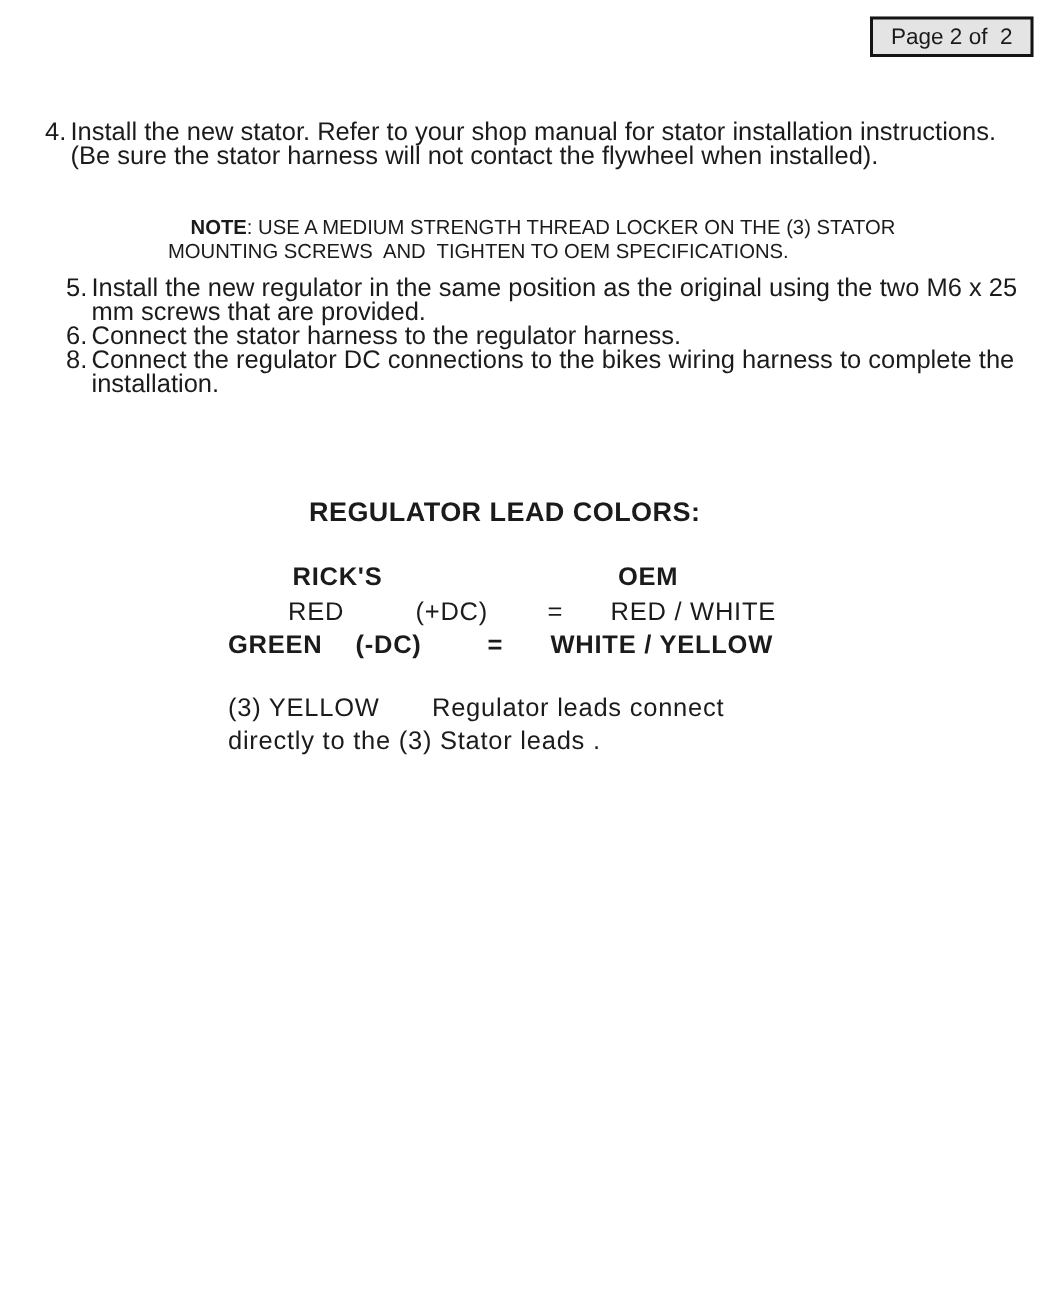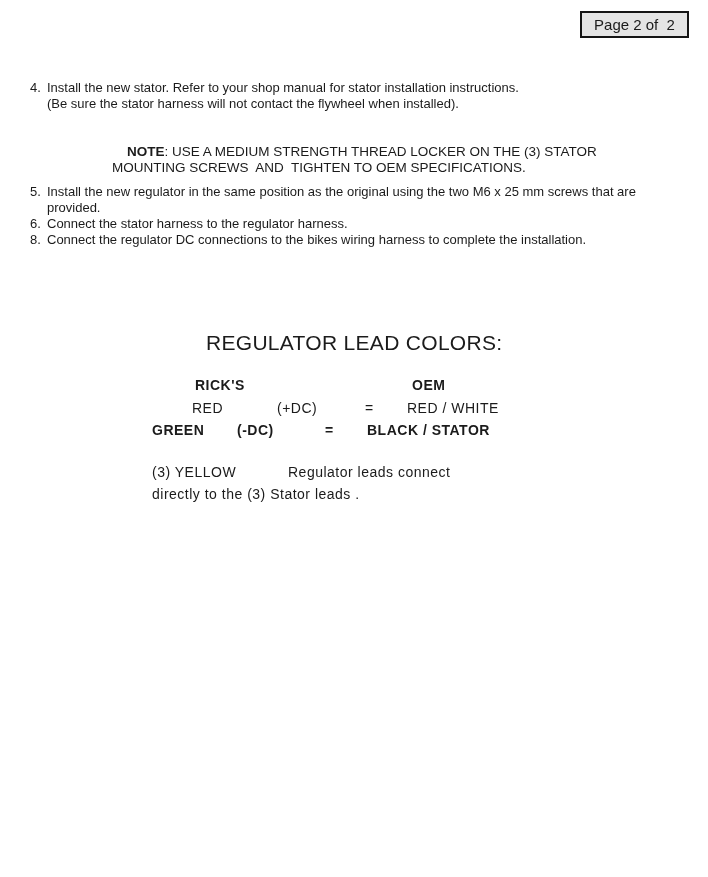--- a/index.html
+++ b/index.html
@@ -20,49 +20,49 @@
     position:absolute; left:580px; top:11px;
     width:109px; height:27px;
     border:2px solid #141414;
     background:#e4e4e4;
     display:flex; align-items:center; justify-content:center;
     font-size:15px; white-space:pre;
   }
 
   
   .step {
-    font-size:13px; line-height:16px;
+    font-size:17px; line-height:16px;
     padding-left:17px; text-indent:-17px;
   }
   .num { display:inline-block; width:17px; text-indent:0; }
   .it  { }
   .blk { display:block; text-indent:0; }
 
   .step4 { position:absolute; left:30px; top:80px; width:635px; }
 
   .note {
     position:absolute; left:60px; top:128px; width:600px;
     font-size:13.5px; line-height:16px;
     padding-left:52px; text-indent:-52px;
     white-space:pre-wrap;
   }
   .note b { font-weight:bold; }
 
-  .steps { position:absolute; left:30px; top:184px; width:637px; }
+  .steps { position:absolute; left:44px; top:184px; width:637px; }
 
   
   .lc-heading {
     position:absolute; left:206px; top:331px;
-    font-size:21px; font-weight:normal; letter-spacing:0.3px;
+    font-size:18px; font-weight:bold; letter-spacing:0.3px;
     white-space:pre;
   }
   .lcrow { position:absolute; left:0; width:708px; height:21px; }
   .lcrow span {
     position:absolute; top:0;
-    font-size:14px; line-height:20px; letter-spacing:0.5px;
+    font-size:17px; line-height:20px; letter-spacing:0.5px;
     white-space:pre;
   }
   .r-head { top:375px; }
   .r-head span { font-weight:bold; }
   .r-1 { top:398px;margin-left:40px; }
   .r-2 { top:420px;font-weight:bold; }
   .r-n1 { top:462px; }
   .r-n2 { top:484px; }
   .c-ricks { left:195px; }
   .c-oemh  { left:412px; }
@@ -113,21 +113,21 @@
     <span class="c1">RED</span>
     <span class="c2">(+DC)</span>
     <span class="c3">=</span>
     <span class="c4">RED / WHITE</span>
   </div>
 
   <div class="lcrow r-2">
     <span class="c1">GREEN</span>
     <span class="c2">(-DC)</span>
     <span class="c3">=</span>
-    <span class="c4">BLACK / STATOR</span>
+    <span class="c4">WHITE / YELLOW</span>
   </div>
 
   <div class="lcrow r-n1">
     <span class="c1">(3) YELLOW</span>
     <span class="c-rest">Regulator leads connect</span>
   </div>
 
   <div class="lcrow r-n2">
     <span class="c1">directly to the (3) Stator leads .</span>
   </div>

